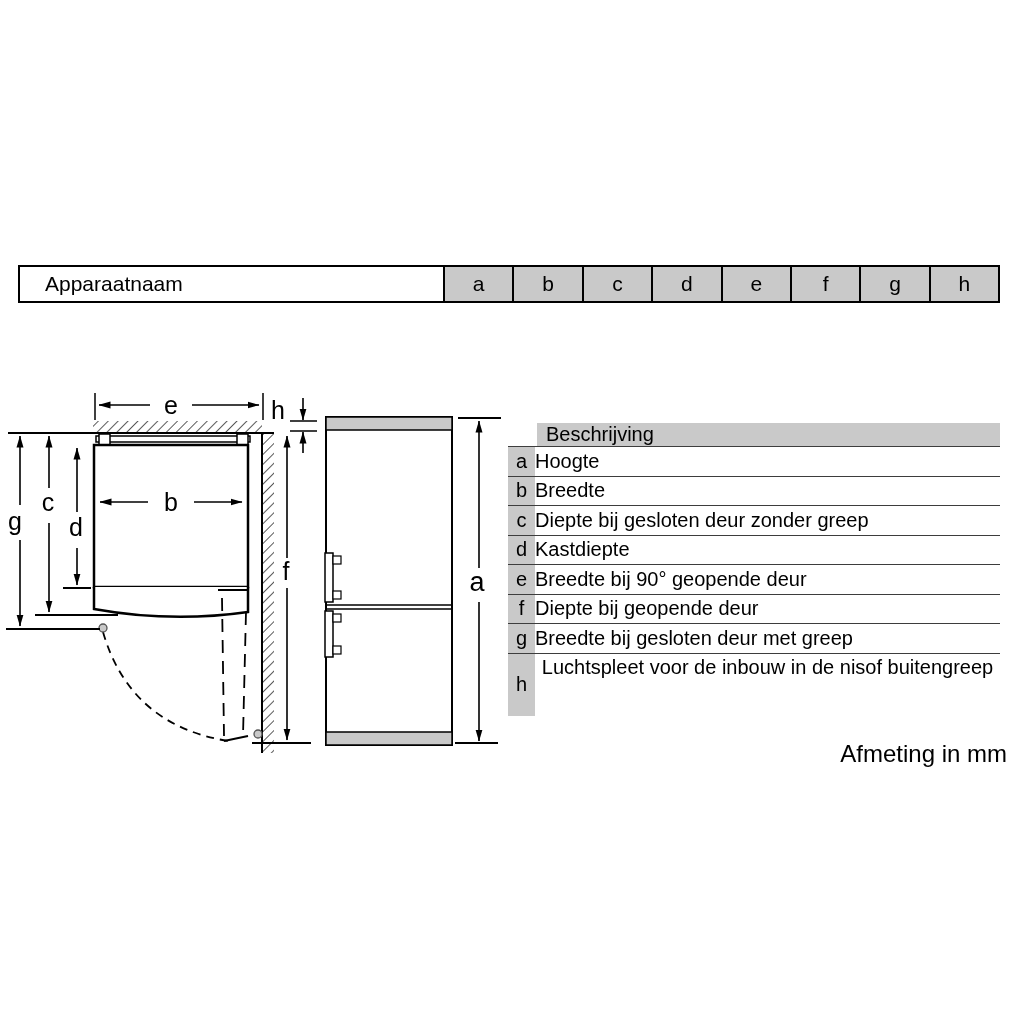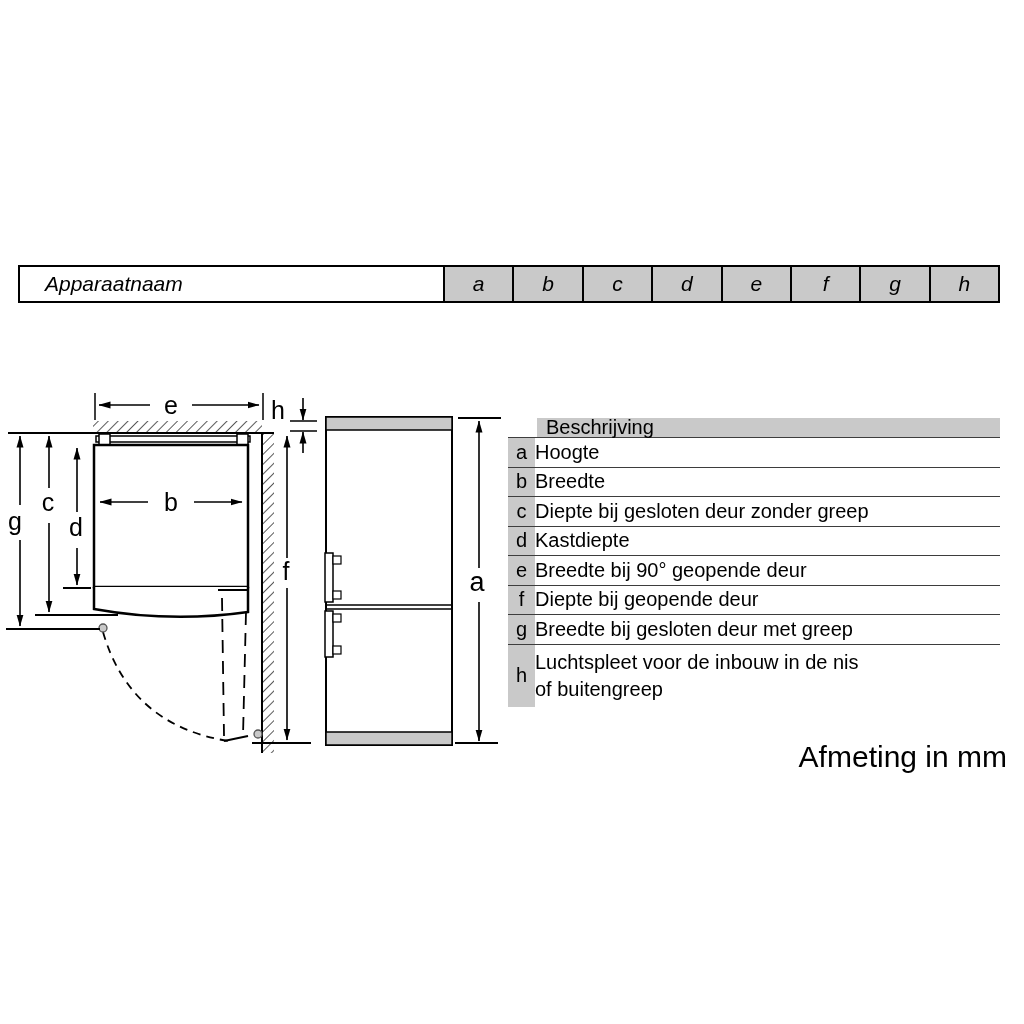--- a/index.html
+++ b/index.html
@@ -7,45 +7,45 @@
   body {
     width: 1024px; height: 1024px;
     background: #fff; color: #000;
     font-family: "Liberation Sans", "DejaVu Sans", sans-serif;
   }
   .page { position: relative; width: 1024px; height: 1024px; background: #fff; overflow: hidden; }
 
   
   .spec-table {
     position: absolute; left: 18px; top: 265px; width: 980px;
-    border-collapse: collapse; table-layout: fixed; font-size: 21px; font-style: italic;
+    border-collapse: collapse; table-layout: fixed; font-size: 21px;
   }
   .spec-table td {
     border: 2px solid #000; height: 35.5px; padding: 0;
     text-align: center; vertical-align: middle; background: #fff;
   }
   .spec-table td.name { text-align: left; padding-left: 25px; }
   .spec-table tr.hdr td.key { background: #c9c9c9; }
 
   
   .legend { position: absolute; left: 508px; top: 418px; width: 492px; font-size: 20px; }
   .lg-row { display: flex; align-items: stretch; height: 29.5px; border-bottom: 1px solid #3d3d3d; }
-  .lg-row--hdr { height: 20px; }
+  .lg-row--hdr { height: 29px; align-items: flex-end; }
   .lg-row--h { height: 62px; border-bottom: none; }
   .lg-key {
     flex: 0 0 27px; background: #c9c9c9;
     display: flex; align-items: center; justify-content: center;
   }
   .lg-key--empty { background: transparent; }
   .lg-desc { flex: 1; display: flex; align-items: center; }
   .lg-desc--hdr { background: #c9c9c9; margin-left: 2px; padding-left: 9px; }
-  .lg-desc--multi { flex-direction: column; align-items: flex-start; justify-content: center; line-height: 1.32; }
-
-  
-  .footnote { position: absolute; left: 0; top: 740px; width: 1007px; text-align: right; font-size: 30px; }
+  .lg-desc--multi { flex-direction: row; align-items: flex-start; justify-content: center; line-height: 1.32; }
+
+  
+  .footnote { position: absolute; left: 0; top: 740px; width: 1007px; text-align: right; font-size: 24px; }
 
   
   .diagram-svg { position: absolute; left: 0; top: 390px; }
   .diagram-svg text {
     font-family: "Liberation Sans", "DejaVu Sans", sans-serif;
     font-size: 25px; fill: #000; stroke: none; text-anchor: middle;
   }
   .diagram-svg text.big { font-size: 27px; }
 </style>
 </head>

